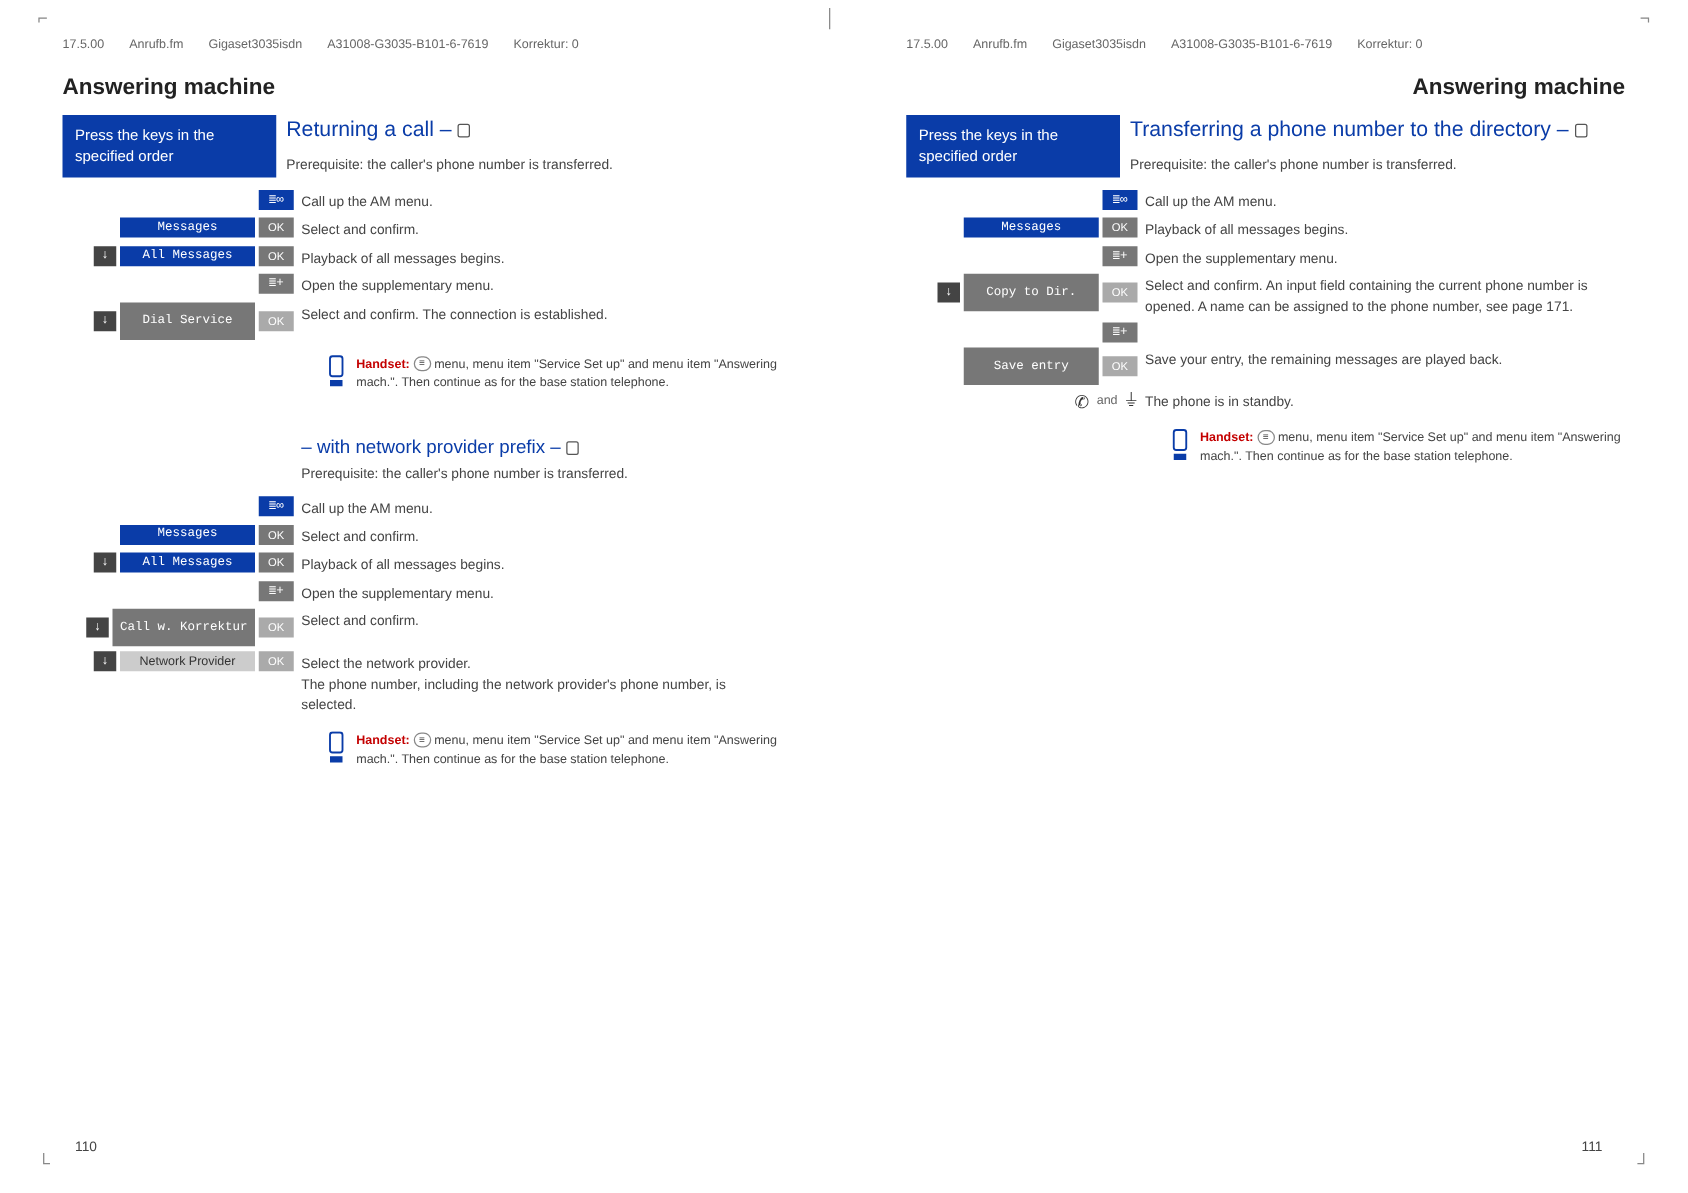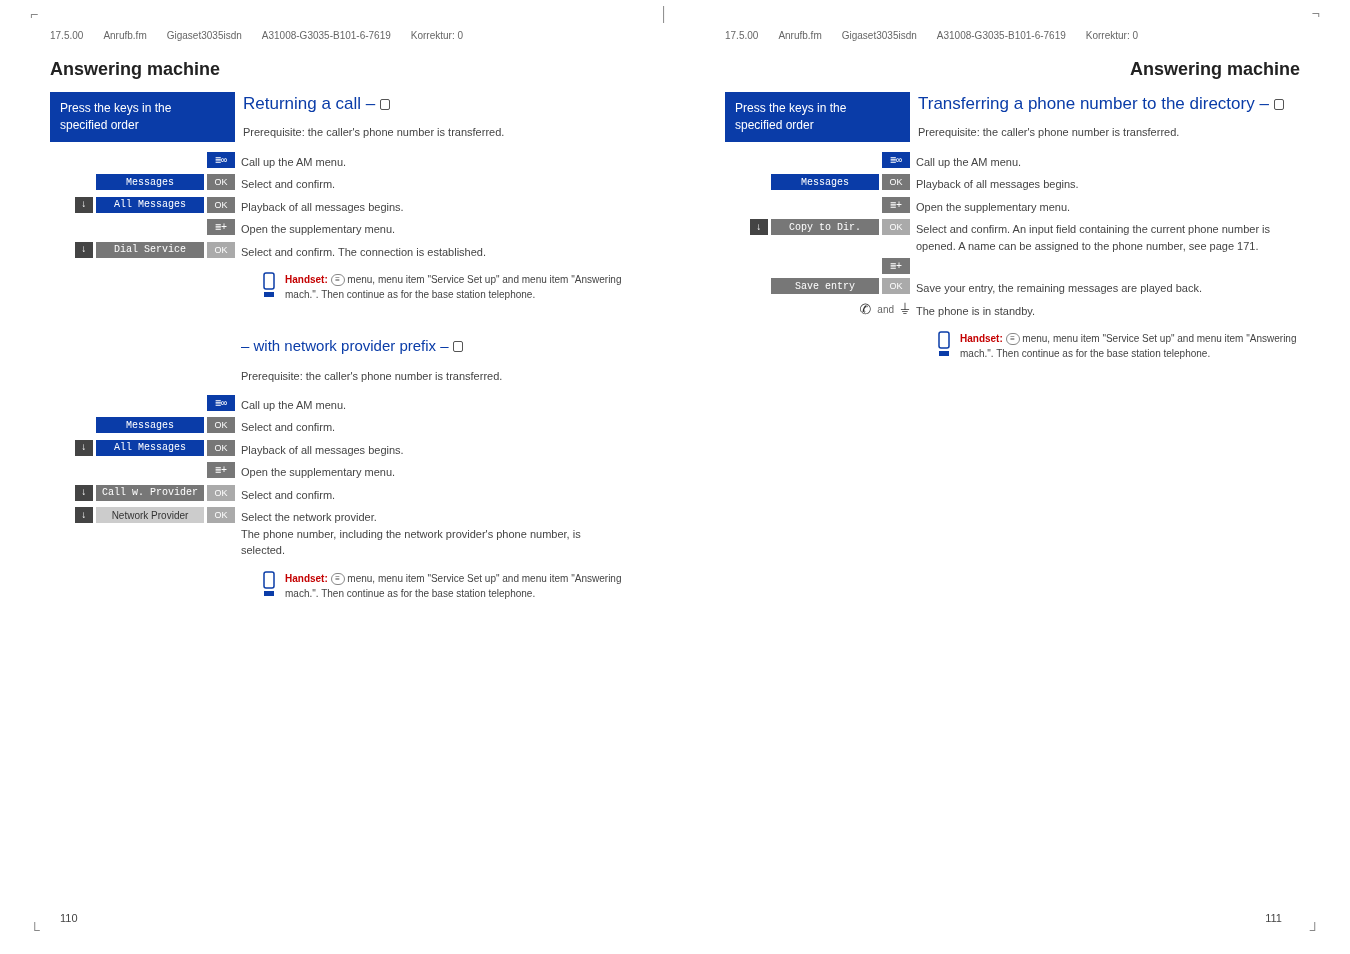--- a/index.html
+++ b/index.html
@@ -5,33 +5,33 @@
   * { box-sizing: border-box; margin: 0; padding: 0; }
   body { font-family: Arial, Helvetica, sans-serif; font-size: 12px; color: #333; background: #fff; width: 1350px; height: 954px; position: relative; }
   .page { position: absolute; width: 675px; height: 954px; padding: 30px 50px 20px 50px; }
   .page.left { left: 0; }
   .page.right { left: 675px; }
   .header-line { font-size: 10px; color: #666; display: flex; gap: 20px; margin-bottom: 18px; align-items: center; }
   .header-line span { white-space: nowrap; }
   .section-title { font-size: 18px; font-weight: bold; color: #222; margin-bottom: 12px; }
   .section-title.right-align { text-align: right; }
   .columns { display: flex; gap: 8px; }
-  .col-left { width: 185px; flex-shrink: 0; }
+  .col-left { width: 171px; flex-shrink: 0; }
   .col-right { flex: 1; }
   .blue-box { background: #0a3ca8; color: #fff; font-size: 12px; padding: 8px 10px; line-height: 1.4; margin-bottom: 10px; }
   .heading-blue { color: #0a3ca8; font-size: 17px; font-weight: normal; margin-bottom: 10px; margin-top: 2px; }
-  .subheading-blue { color: #0a3ca8; font-size: 15px; font-weight: normal; margin-bottom: 11px; margin-top: 18px; }
+  .subheading-blue { color: #0a3ca8; font-size: 15px; font-weight: normal; margin-bottom: 1px; margin-top: 18px; }
   .body-text { font-size: 11px; color: #444; line-height: 1.5; margin-bottom: 6px; }
   .step-row { display: flex; align-items: flex-start; margin-bottom: 4px; gap: 6px; }
   .step-left { width: 185px; flex-shrink: 0; display: flex; justify-content: flex-end; align-items: center; gap: 3px; }
   .step-right { flex: 1; font-size: 11px; color: #444; line-height: 1.5; padding-top: 2px; }
   .btn { font-family: "Courier New", monospace; font-size: 10px; padding: 2px 4px; display: inline-flex; align-items: center; justify-content: center; }
   .btn-arrow { background: #444; color: #fff; width: 18px; height: 16px; }
   .btn-menu-blue { background: #0a3ca8; color: #fff; min-width: 108px; height: 16px; padding: 2px 6px; text-align: left; }
-  .btn-menu-gray { background: #777; color: #fff; min-width: 108px; height: 16px; padding: 2px 6px; text-align: left; }
+  .btn-menu-gray { background: #777; color: #fff; min-width: 108px; height: 30px; padding: 2px 6px; text-align: left; }
   .btn-menu-lightgray { background: #ccc; color: #333; min-width: 108px; height: 16px; padding: 2px 6px; text-align: left; font-family: Arial; font-size: 10px; }
   .btn-ok { background: #777; color: #fff; width: 28px; height: 16px; text-align: center; font-family: Arial; font-size: 9px; }
   .btn-ok-light { background: #aaa; color: #fff; width: 28px; height: 16px; text-align: center; font-family: Arial; font-size: 9px; }
   .btn-icon { background: #777; color: #fff; width: 28px; height: 16px; text-align: center; }
   .btn-icon-blue { background: #0a3ca8; color: #fff; width: 28px; height: 16px; text-align: center; }
   .note-box { display: flex; gap: 8px; margin: 6px 0 6px 20px; }
   .note-icon { width: 16px; flex-shrink: 0; }
   .note-icon svg { width: 16px; height: 26px; }
   .note-text { font-size: 10px; color: #444; line-height: 1.5; }
   .note-text .handset-label { color: #c40000; font-weight: bold; }
@@ -169,21 +169,21 @@
     </div>
     <div class="step-row">
       <div class="step-left">
           <span class="btn btn-icon">≣+</span>
         </div>
       <div class="step-right">Open the supplementary menu.</div>
     </div>
     <div class="step-row">
       <div class="step-left">
         <span class="btn btn-arrow">↓</span>
-        <span class="btn btn-menu-gray">Call w. Provider</span>
+        <span class="btn btn-menu-gray">Call w. Korrektur</span>
         <span class="btn btn-ok-light">OK</span>
       </div>
       <div class="step-right">Select and confirm.</div>
     </div>
     <div class="step-row">
       <div class="step-left">
         <span class="btn btn-arrow">↓</span>
         <span class="btn btn-menu-lightgray">Network Provider</span>
         <span class="btn btn-ok-light">OK</span>
       </div>

